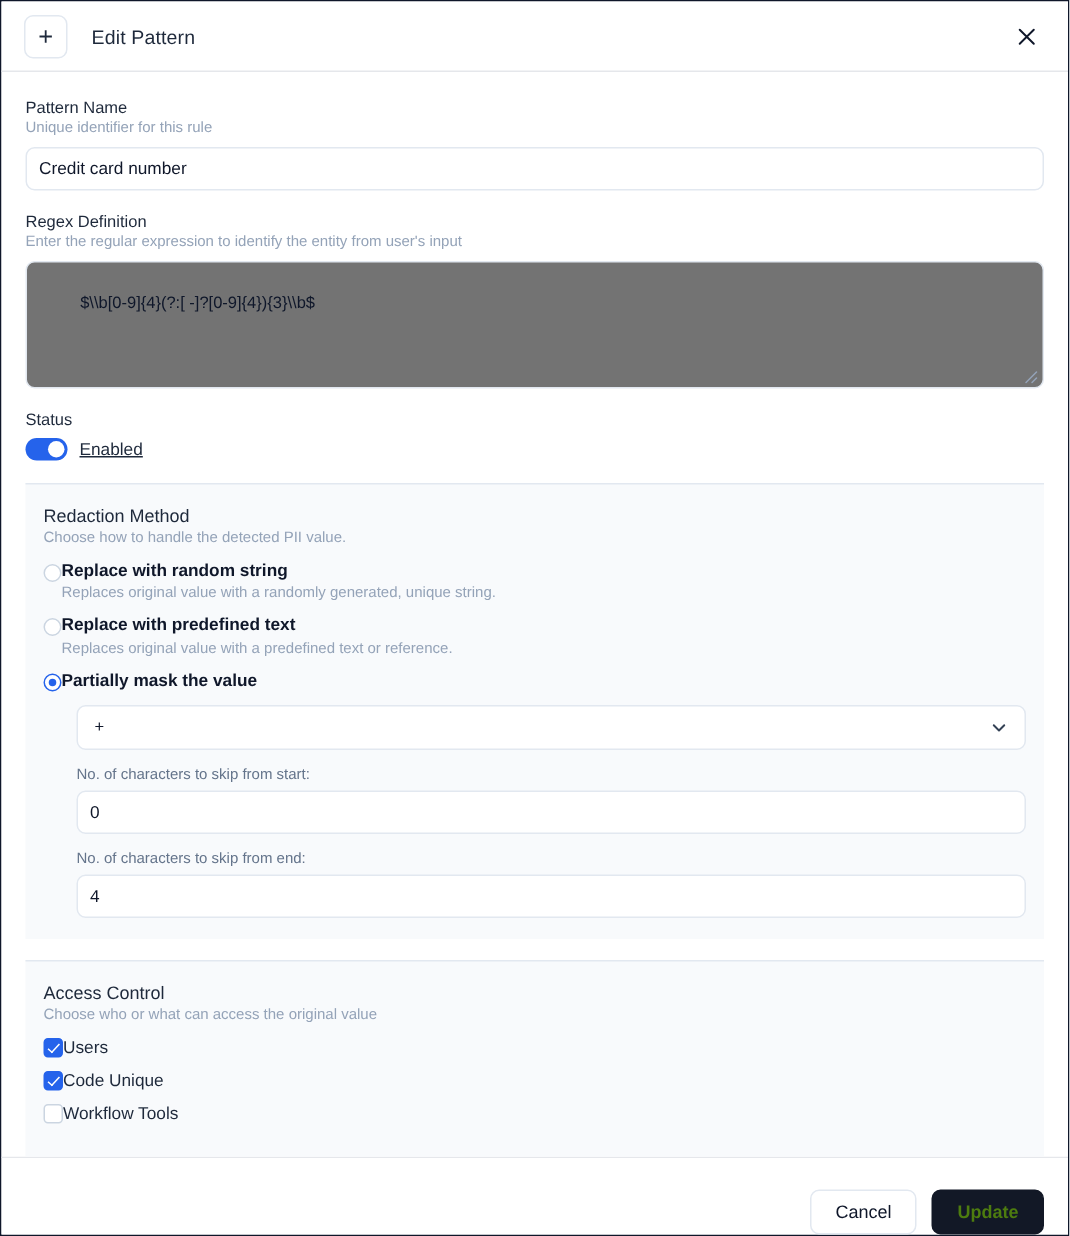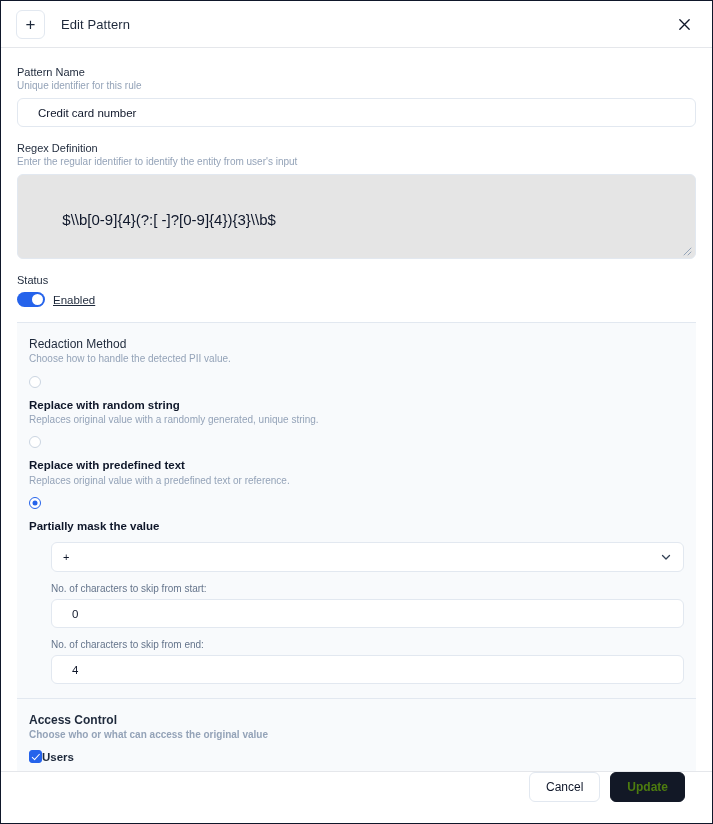--- a/index.html
+++ b/index.html
@@ -76,34 +76,34 @@
     margin-bottom: 7px;
   }
   .text-input {
     width: 100%;
     height: 29px;
     border: 1px solid #e2e8f0;
     border-radius: 6px;
     background: #fff;
     font-size: 11.5px;
     color: #0f172a;
-    padding: 0 20px;
+    padding: 0 8px;
     font-family: "Liberation Sans", sans-serif;
     display: flex;
     align-items: center;
   }
   .regex-area {
     width: 100%;
     height: 85px;
     border: 1px solid #e2e8f0;
     border-radius: 6px;
-    background: #e5e5e5;
-    font-size: 15px;
-    color: #0f172a;
-    padding: 19px 11px;
+    background: #737373;
+    font-size: 11px;
+    color: #0f172a;
+    padding: 9px 11px;
     position: relative;
     font-family: "Liberation Sans", sans-serif;
     white-space: pre;
     overflow: hidden;
   }
   .resize-grip {
     position: absolute;
     right: 3px; bottom: 2px;
     width: 12px; height: 12px;
     color: #94a3b8;
@@ -154,24 +154,22 @@
   .panel-hint {
     font-size: 10px;
     color: #94a3b8;
     margin-bottom: 10px;
   }
 
   
   .radio-row {
     display: flex;
     align-items: flex-start;
-    gap: 10px;
     margin-bottom: 9px;
     cursor: pointer;
-    flex-direction: column;
   }
   .radio {
     width: 12px; height: 12px;
     border-radius: 50%;
     border: 1px solid #cbd5e1;
     background: #fff;
     flex: 0 0 auto;
     margin-top: 2px;
     position: relative;
   }
@@ -263,24 +261,24 @@
     color: #1e293b;
   }
 
   
   .footer {
     flex: 0 0 52px;
     height: 52px;
     border-top: 1px solid #e5e7eb;
     background: #fff;
     display: flex;
-    align-items: flex-start;
+    align-items: flex-end;
     justify-content: flex-end;
     gap: 10px;
-    padding: 0 27px;
+    padding: 0 16px;
   }
   .btn {
     height: 30px;
     border-radius: 6px;
     font-size: 12px;
     display: flex;
     align-items: center;
     justify-content: center;
     cursor: pointer;
     padding: 0 16px;
@@ -318,21 +316,21 @@
   <div class="body">
 
     <div class="block">
       <div class="field-label">Pattern Name</div>
       <div class="field-hint">Unique identifier for this rule</div>
       <div class="text-input">Credit card number</div>
     </div>
 
     <div class="block">
       <div class="field-label">Regex Definition</div>
-      <div class="field-hint">Enter the regular identifier to identify the entity from user's input</div>
+      <div class="field-hint">Enter the regular expression to identify the entity from user's input</div>
       <div class="regex-area">
         <span>$\\b[0-9]{4}(?:[ -]?[0-9]{4}){3}\\b$</span>
         <svg class="resize-grip" viewBox="0 0 12 12">
           <path d="M11 4 L4 11 M11 8 L8 11" stroke="#94a3b8" stroke-width="1" stroke-linecap="round"></path>
         </svg>
       </div>
     </div>
 
     <div class="block">
       <div class="field-label">Status</div>
@@ -382,21 +380,21 @@
         </div>
 
         <div class="sub-label">No. of characters to skip from start:</div>
         <div class="text-input">0</div>
 
         <div class="sub-label">No. of characters to skip from end:</div>
         <div class="text-input">4</div>
       </div>
     </div>
 
-    <div class="panel" style="font-weight:bold;">
+    <div class="panel" style="margin-top:14px;">
       <div class="panel-title">Access Control</div>
       <div class="panel-hint">Choose who or what can access the original value</div>
 
       <div class="check-row">
         <div class="checkbox checked"></div>
         <div class="check-label">Users</div>
       </div>
       <div class="check-row">
         <div class="checkbox checked"></div>
         <div class="check-label">Code Unique</div>

